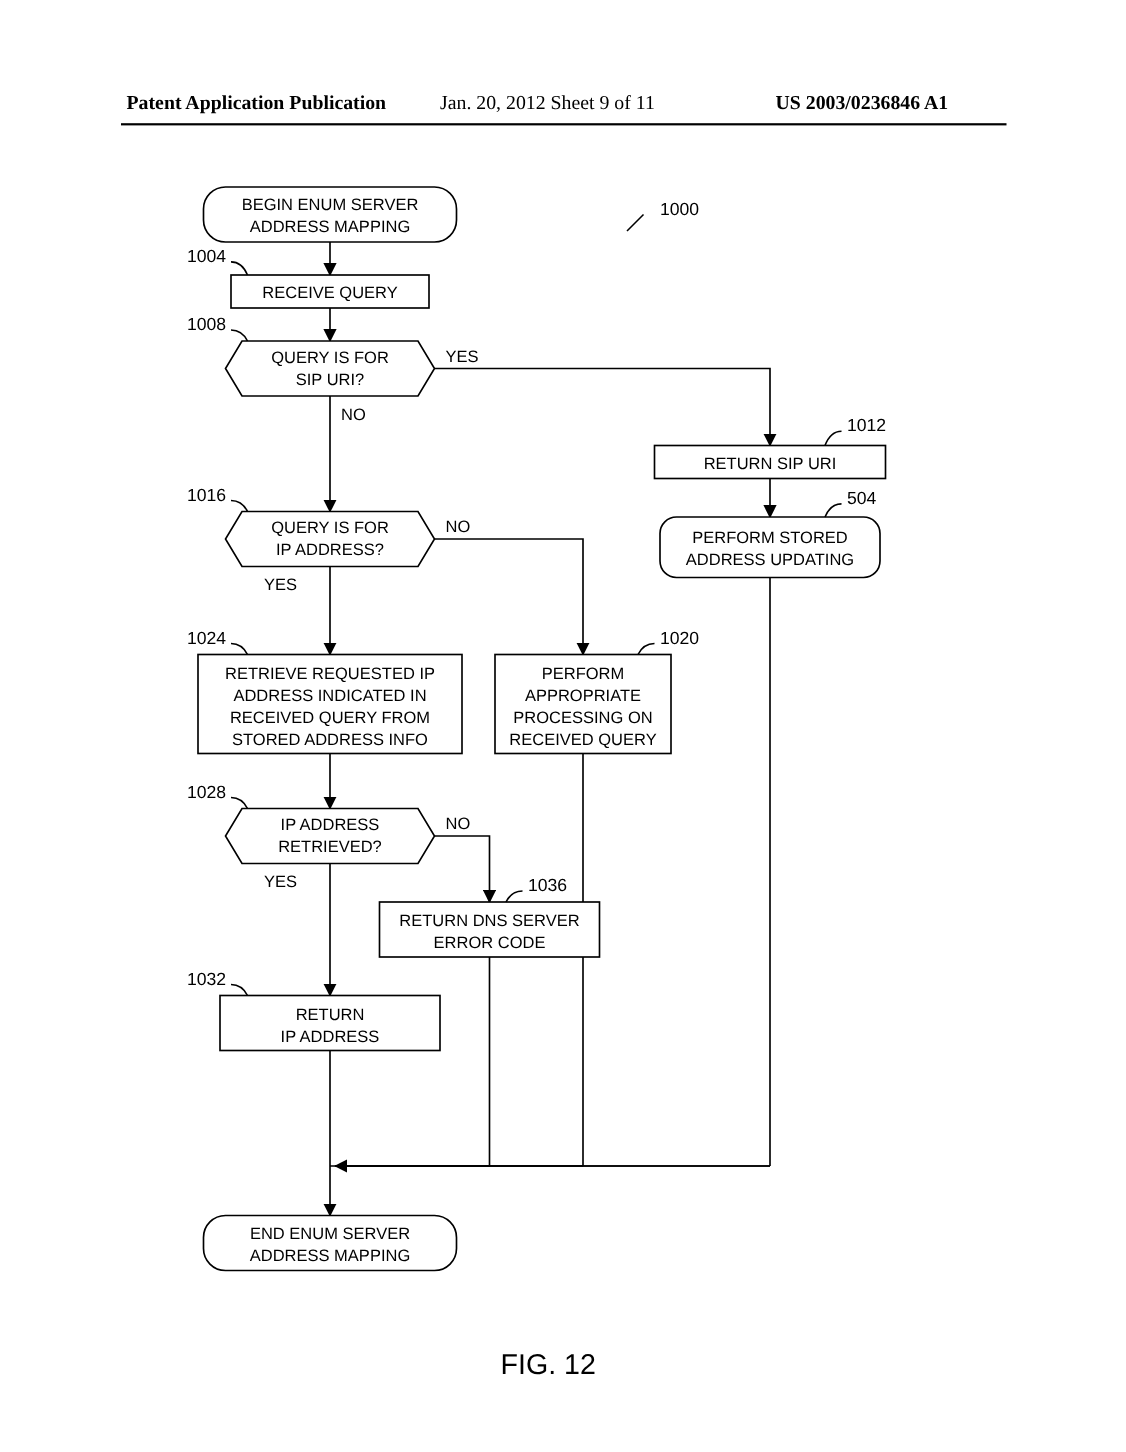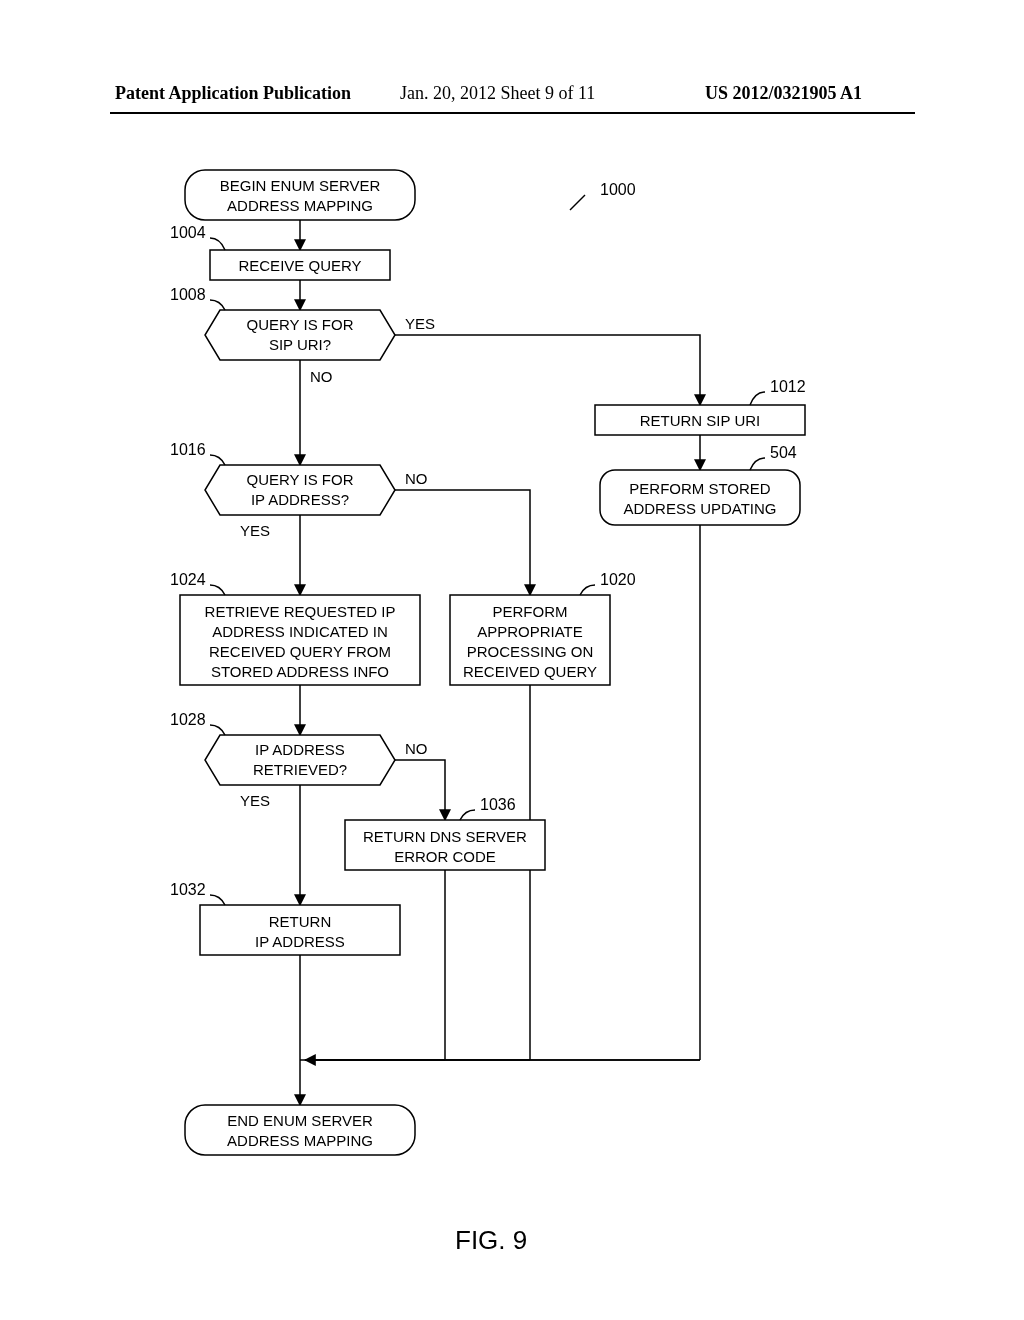--- a/index.html
+++ b/index.html
@@ -96,21 +96,21 @@
   }
 </style>
 </head>
 <body>
 
 <div class="page">
 
   <div class="header">
     <span class="header-left">Patent Application Publication</span>
     <span class="header-mid">Jan. 20, 2012  Sheet 9 of 11</span>
-    <span class="header-right">US 2012/0321905 A1</span>
+    <span class="header-right">US 2003/0236846 A1</span>
   </div>
   <div class="header-line"></div>
 
   <svg width="810" height="1050">
     <defs>
       <marker id="arrow" viewBox="0 0 10 10" refX="9" refY="5" markerWidth="8" markerHeight="8" orient="auto">
         <path d="M 0 0 L 10 5 L 0 10 z" class="arrowhead"></path>
       </marker>
     </defs>
 
@@ -225,14 +225,14 @@
     <path class="flowline" d="M 590 900 L 195 900"></path>
 
     <line x1="190" y1="900" x2="190" y2="945" class="flowline" marker-end="url(#arrow)"></line>
 
     <rect x="75" y="945" width="230" height="50" rx="20" ry="20" class="shape"></rect>
     <text x="190" y="962" class="box-text">END ENUM SERVER</text>
     <text x="190" y="982" class="box-text">ADDRESS MAPPING</text>
 
   </svg>
 
-  <div class="fig-caption">FIG. 9</div>
+  <div class="fig-caption">FIG. 12</div>
 </div>
 
 </body></html>

